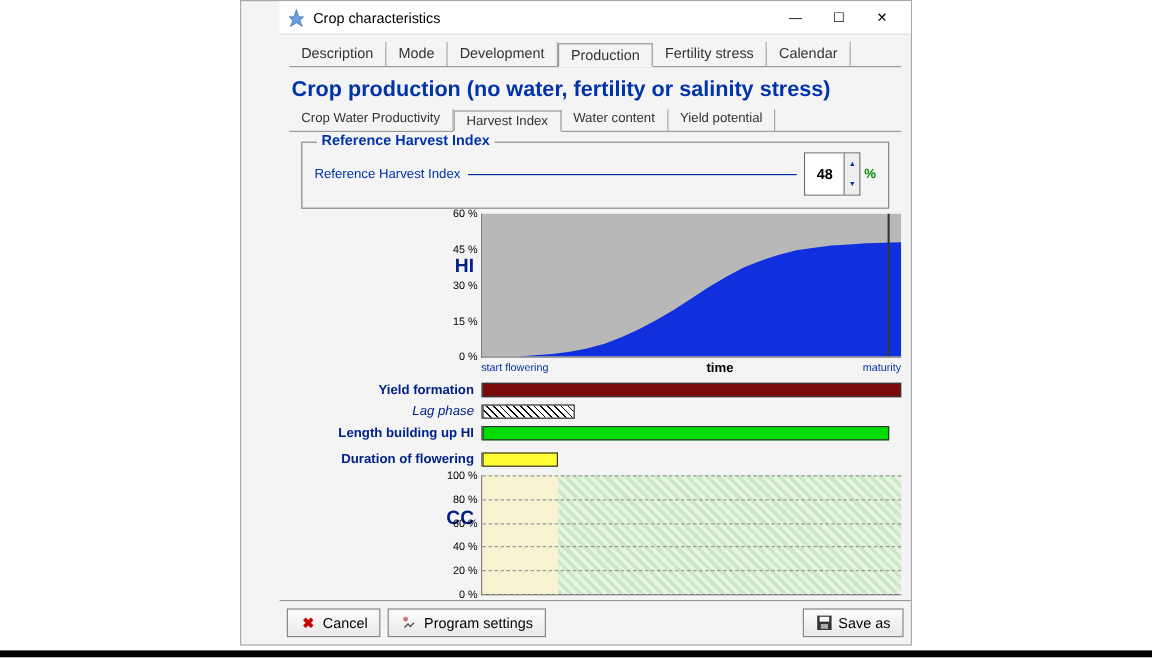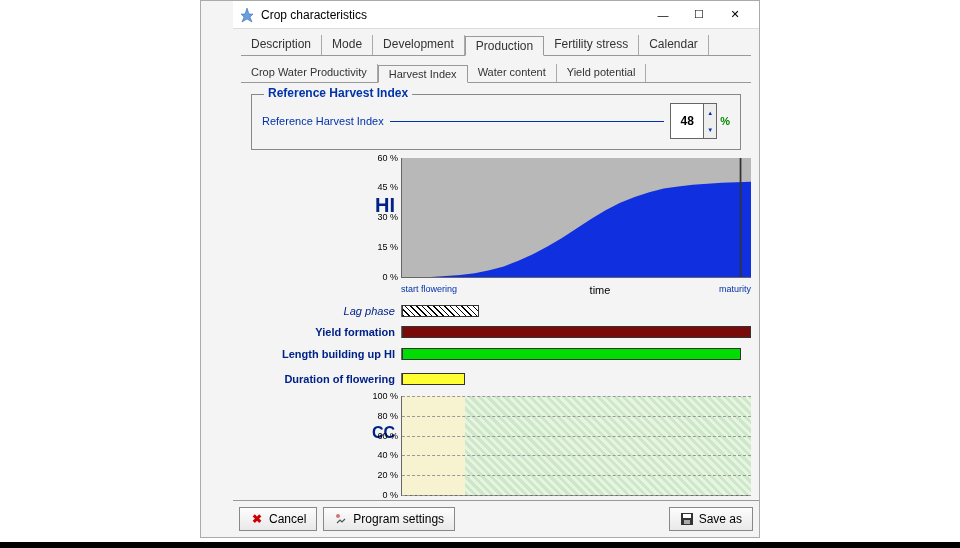--- a/index.html
+++ b/index.html
@@ -121,42 +121,42 @@
     display: flex; align-items: center; justify-content: center;
     font-size: 6px; cursor: pointer; background: #eee;
   }
   .pct { color: #008800; font-weight: bold; margin-left: 3px; }
 
   .hi-row {
     display: flex; align-items: flex-start;
   }
   .hi-label {
     width: 160px; text-align: right;
-    font-size: 20px; font-weight: bold; color: #002288;
+    font-size: 16px; font-weight: bold; color: #002288;
     padding-right: 6px;
     padding-top: 36px;
   }
   .hi-plot {
     flex: 1;
     height: 120px;
     position: relative;
     border: 1px solid #666;
     border-top: none; border-right: none;
     overflow: visible;
   }
   .hi-tick {
     position: absolute; left: -28px; width: 24px; text-align: right;
     font-size: 9px; transform: translateY(-50%);
   }
   .hi-xlabels {
     display: flex; justify-content: space-between;
     font-size: 9px; color: #0033aa; margin-top: 1px;
   }
   .hi-xlabel-center {
-    font-weight: normal; color: #000; font-size: 11px; margin-left: 24px;
+    font-weight: bold; color: #000; font-size: 11px; margin-left: 24px;
   }
 
   .legend-row {
     display: flex; align-items: center;
     margin-top: 2px;
     height: 14px;
   }
   .legend-label {
     width: 160px; text-align: right;
     font-size: 11px; color: #002288; font-weight: bold;
@@ -257,20 +257,21 @@
 
     <div class="tabs-top" id="tabs-top">
         <div class="tab">Description</div>
         <div class="tab">Mode</div>
         <div class="tab">Development</div>
         <div class="tab active">Production</div>
         <div class="tab">Fertility stress</div>
         <div class="tab">Calendar</div>
       </div>
 
+    <div class="page-title">Crop production (no water, fertility or salinity stress)</div>
 
     <div class="tabs-sub" id="tabs-sub">
         <div class="tab">Crop Water Productivity</div>
         <div class="tab active">Harvest Index</div>
         <div class="tab">Water content</div>
         <div class="tab">Yield potential</div>
       </div>
 
     <div class="fieldset">
       <div class="fieldset-legend">Reference Harvest Index</div>
@@ -306,29 +307,29 @@
     <div class="hi-row" style="margin-top:0">
       <div style="width:160px"></div>
       <div style="flex:1" class="hi-xlabels">
         <span>start flowering</span>
         <span class="hi-xlabel-center">time</span>
         <span>maturity</span>
       </div>
     </div>
 
     <div class="legend-row">
+      <div class="legend-label">Yield formation</div>
+      <div class="legend-bar-area">
+          <div class="legend-bar" id="bar-yield" style="left: 0%; width: 100%; background: rgb(122, 10, 10);"></div>
+        </div>
+    </div>
+    <div class="legend-row">
       <div class="legend-label italic">Lag phase</div>
       <div class="legend-bar-area">
           <div class="legend-bar hatch" id="bar-lag" style="left: 0%; width: 22%;"></div>
-        </div>
-    </div>
-    <div class="legend-row">
-      <div class="legend-label">Yield formation</div>
-      <div class="legend-bar-area">
-          <div class="legend-bar" id="bar-yield" style="left: 0%; width: 100%; background: rgb(122, 10, 10);"></div>
         </div>
     </div>
     <div class="legend-row">
       <div class="legend-label">Length building up HI</div>
       <div class="legend-bar-area">
           <div class="legend-bar" id="bar-build" style="left: 0%; width: 97%; background: rgb(0, 221, 0);"></div>
         </div>
     </div>
     <div class="legend-row" style="margin-top:6px">
       <div class="legend-label">Duration of flowering</div>

